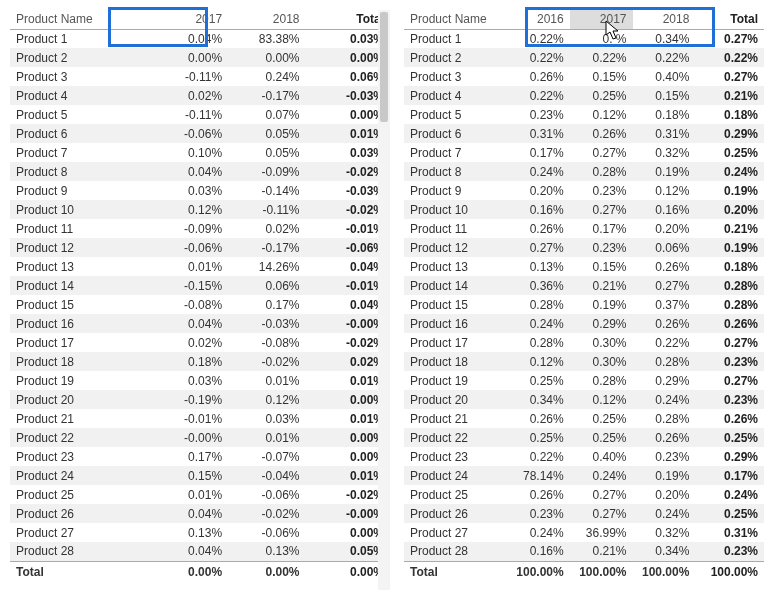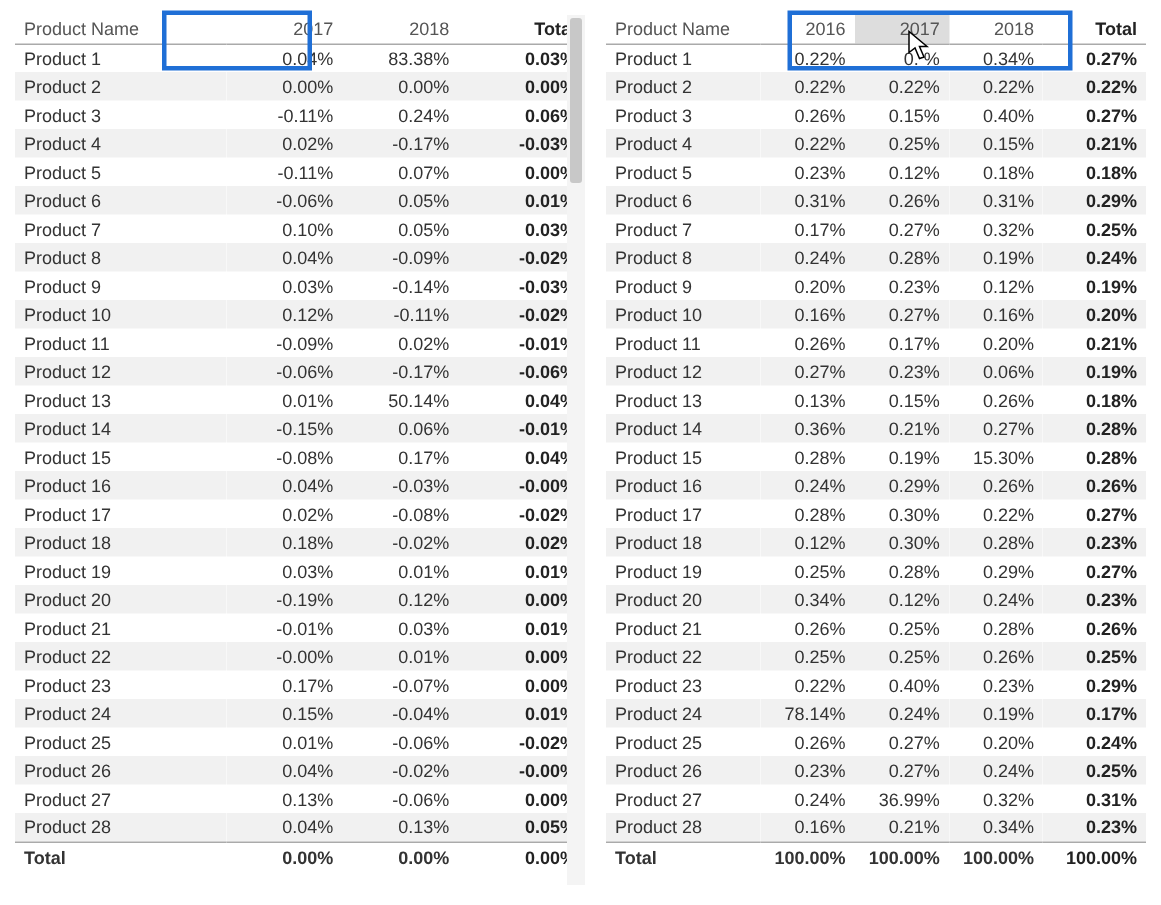--- a/index.html
+++ b/index.html
@@ -211,21 +211,21 @@
         </tr>
         <tr>
           <td>Product 12</td>
           <td>-0.06%</td>
           <td>-0.17%</td>
           <td class="total-col">-0.06%</td>
         </tr>
         <tr>
           <td>Product 13</td>
           <td>0.01%</td>
-          <td>50.14%</td>
+          <td>14.26%</td>
           <td class="total-col">0.04%</td>
         </tr>
         <tr>
           <td>Product 14</td>
           <td>-0.15%</td>
           <td>0.06%</td>
           <td class="total-col">-0.01%</td>
         </tr>
         <tr>
           <td>Product 15</td>
@@ -441,21 +441,21 @@
           <td>Product 14</td>
           <td>0.36%</td>
           <td>0.21%</td>
           <td>0.27%</td>
           <td class="total-col">0.28%</td>
         </tr>
         <tr>
           <td>Product 15</td>
           <td>0.28%</td>
           <td>0.19%</td>
-          <td>15.30%</td>
+          <td>0.37%</td>
           <td class="total-col">0.28%</td>
         </tr>
         <tr>
           <td>Product 16</td>
           <td>0.24%</td>
           <td>0.29%</td>
           <td>0.26%</td>
           <td class="total-col">0.26%</td>
         </tr>
         <tr>

